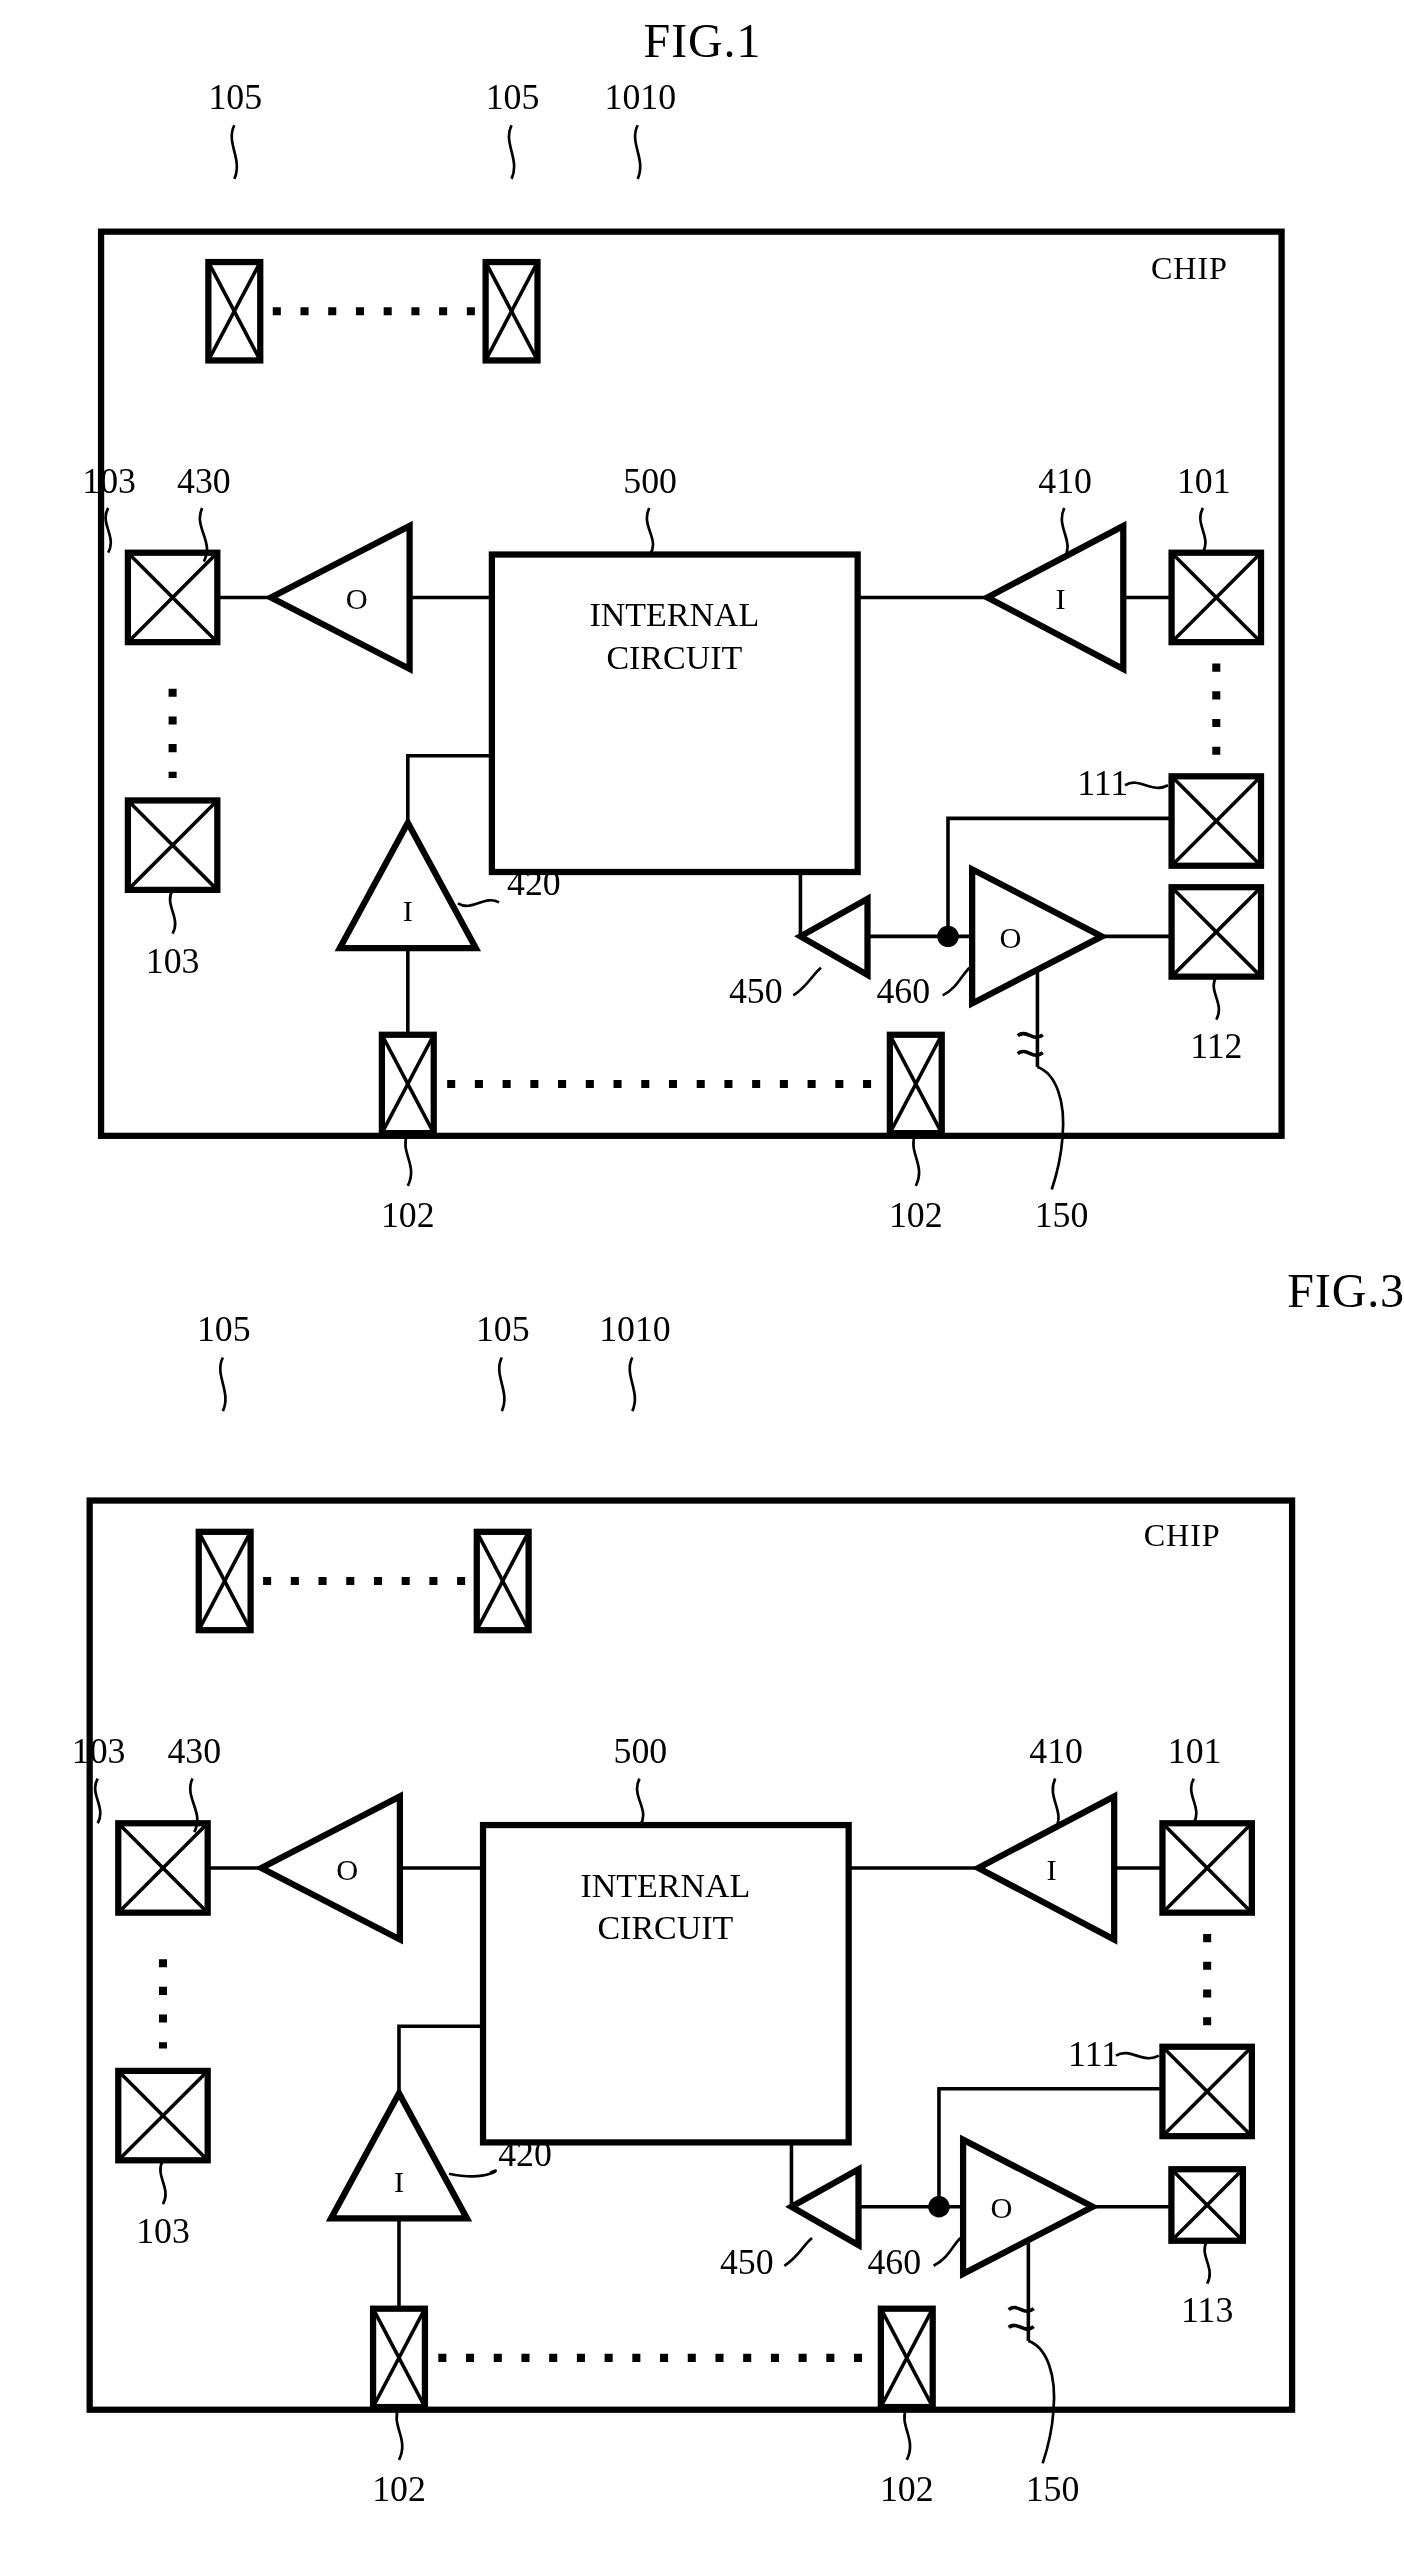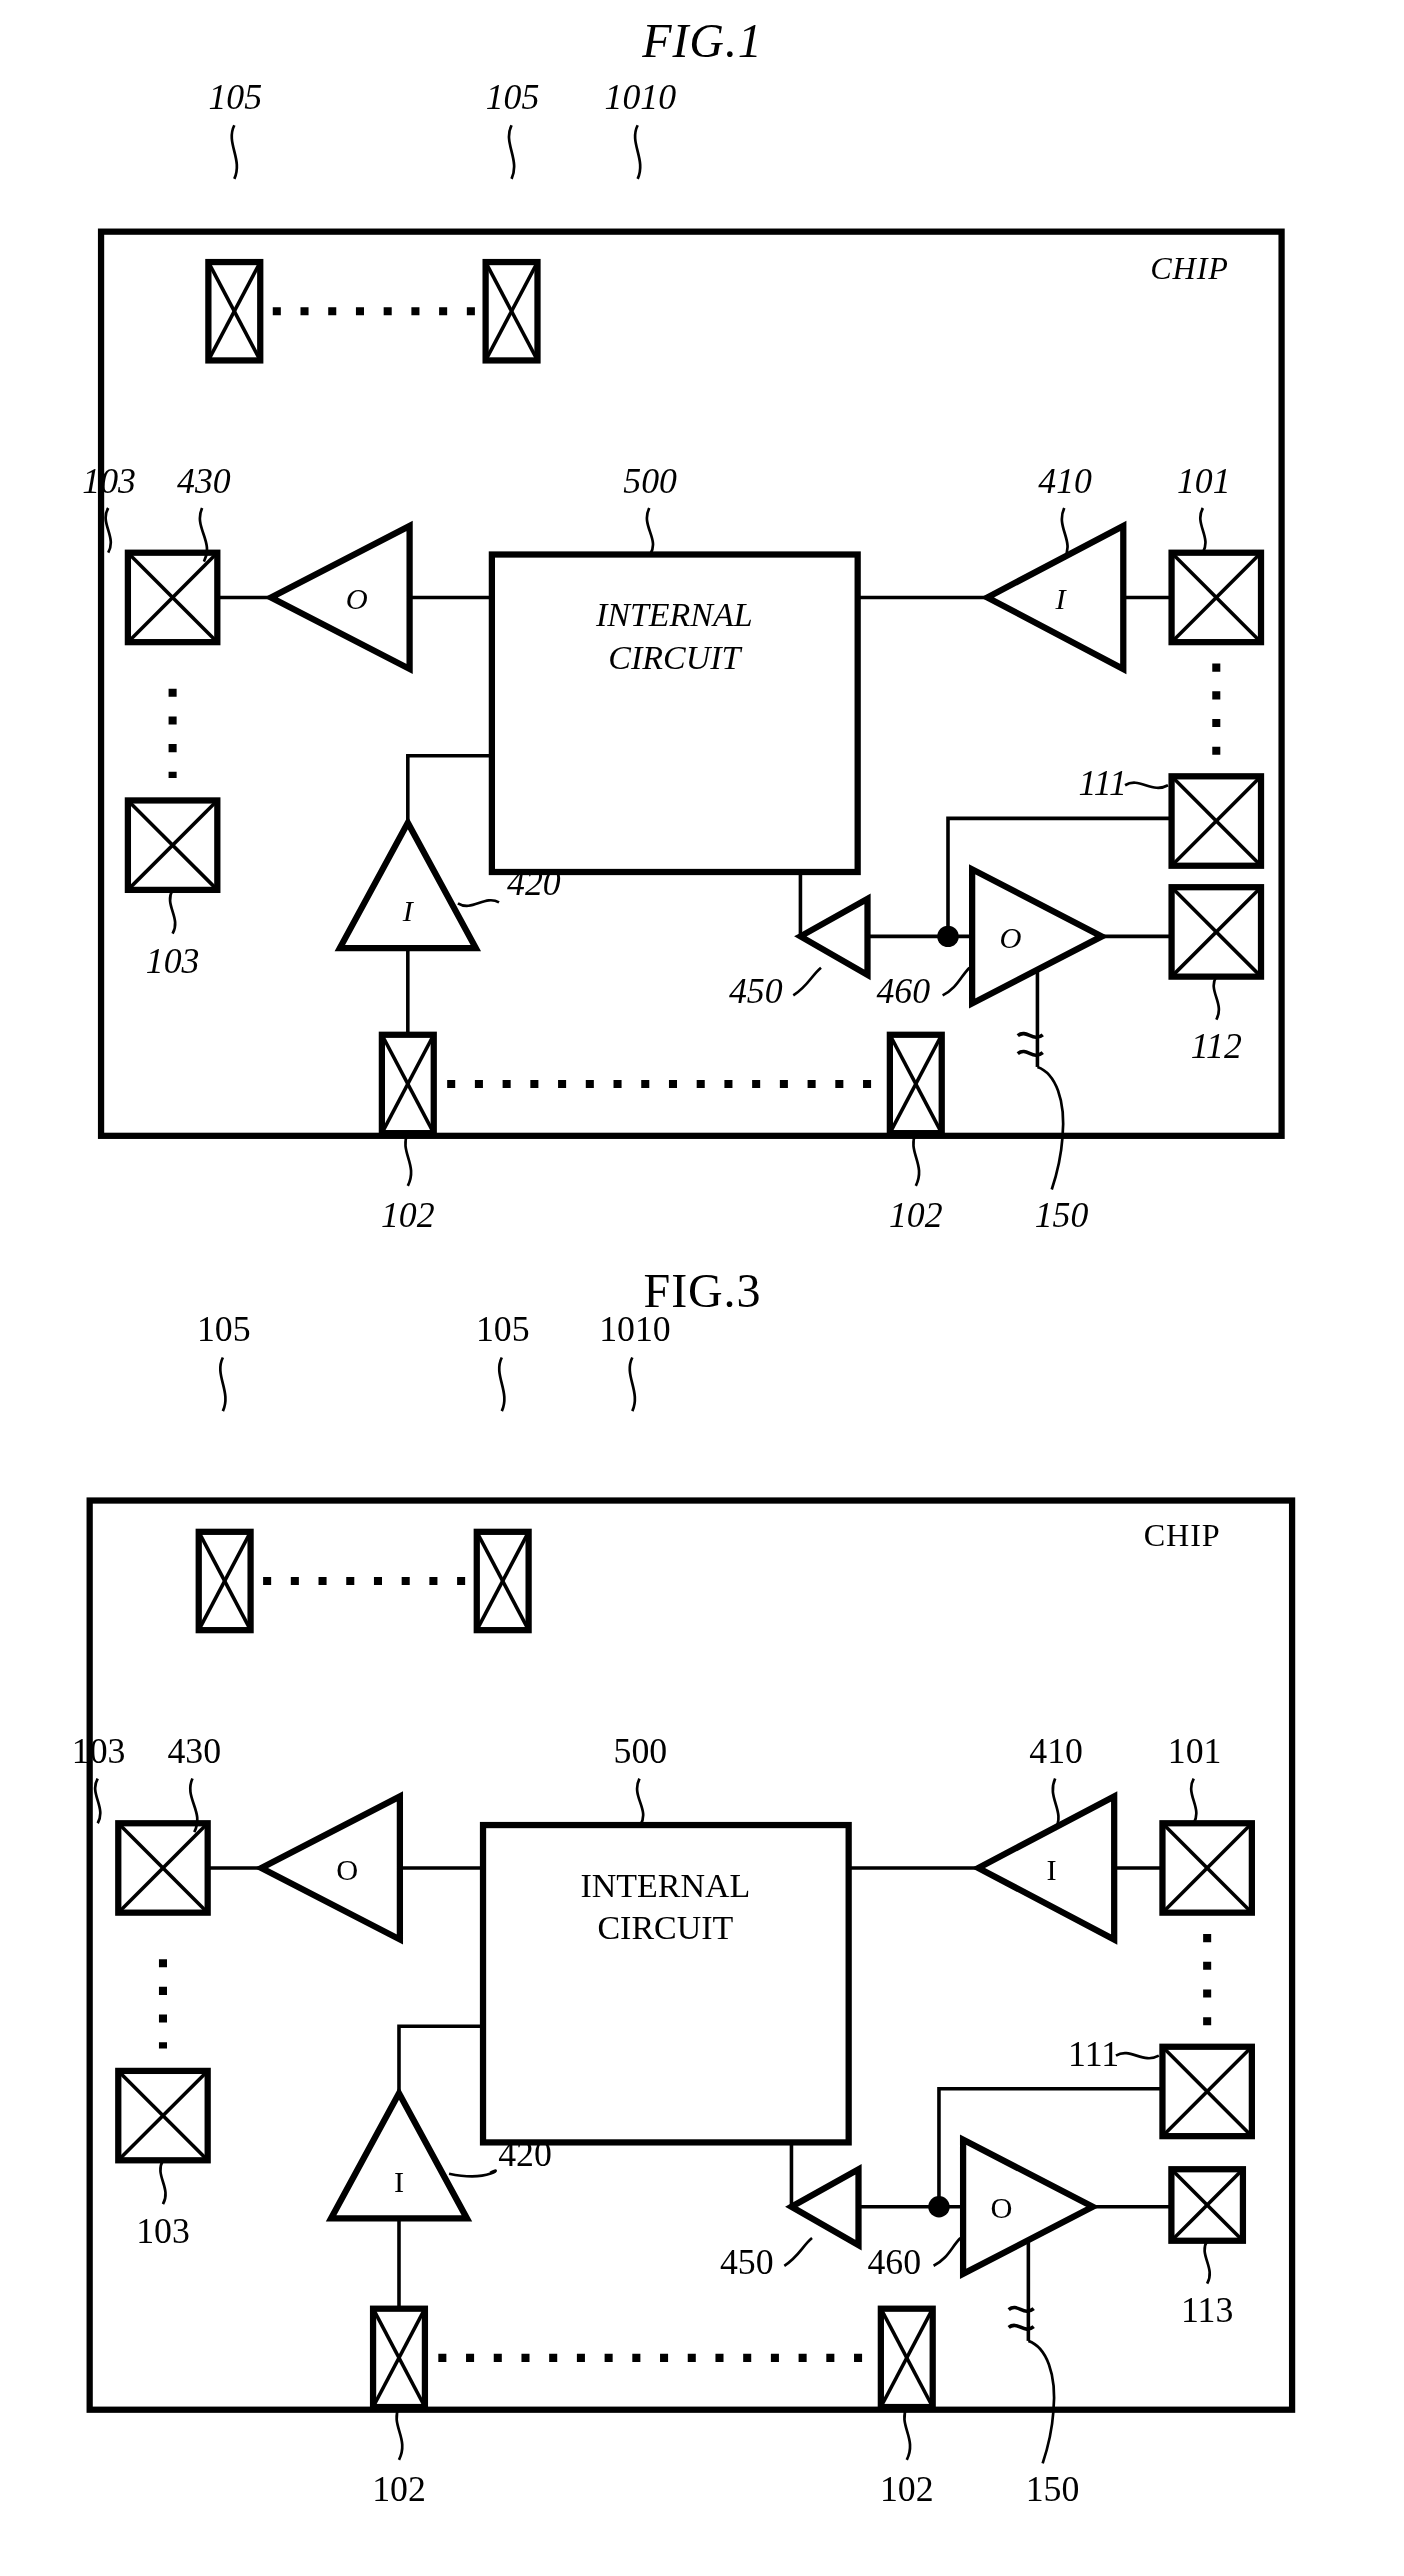--- a/index.html
+++ b/index.html
@@ -13,34 +13,34 @@
     position: relative;
     font-family: "Liberation Serif", serif;
     color: #000000;
     overflow: hidden;
   }
   .figure-wrap {
     position: absolute;
     left: 0;
     width: 1405px;
   }
-  #figure-1 { top: 0px; height: 1270px; font-style: italic; }
+  #figure-1 { top: 0px; height: 1270px; }
   #figure-3 { top: 1252px; height: 1324px; }
 
   .fig-title {
     position: absolute;
     width: 1405px;
     text-align: center;
     font-family: "Liberation Serif", serif;
     font-size: 48px;
     letter-spacing: 0.9px;
     font-weight: 400;
   }
   #figure-1 .fig-title { top: 12.5px; }
-  #figure-3 .fig-title { top: 10.7px; }
+  #figure-3 .fig-title { top: 10.7px; text-align: right; }
 
   svg.diagram {
     position: absolute;
     left: 0;
     top: 0;
     display: block;
   }
   .svgtext {
     font-family: "Liberation Serif", serif;
     fill: #000;

